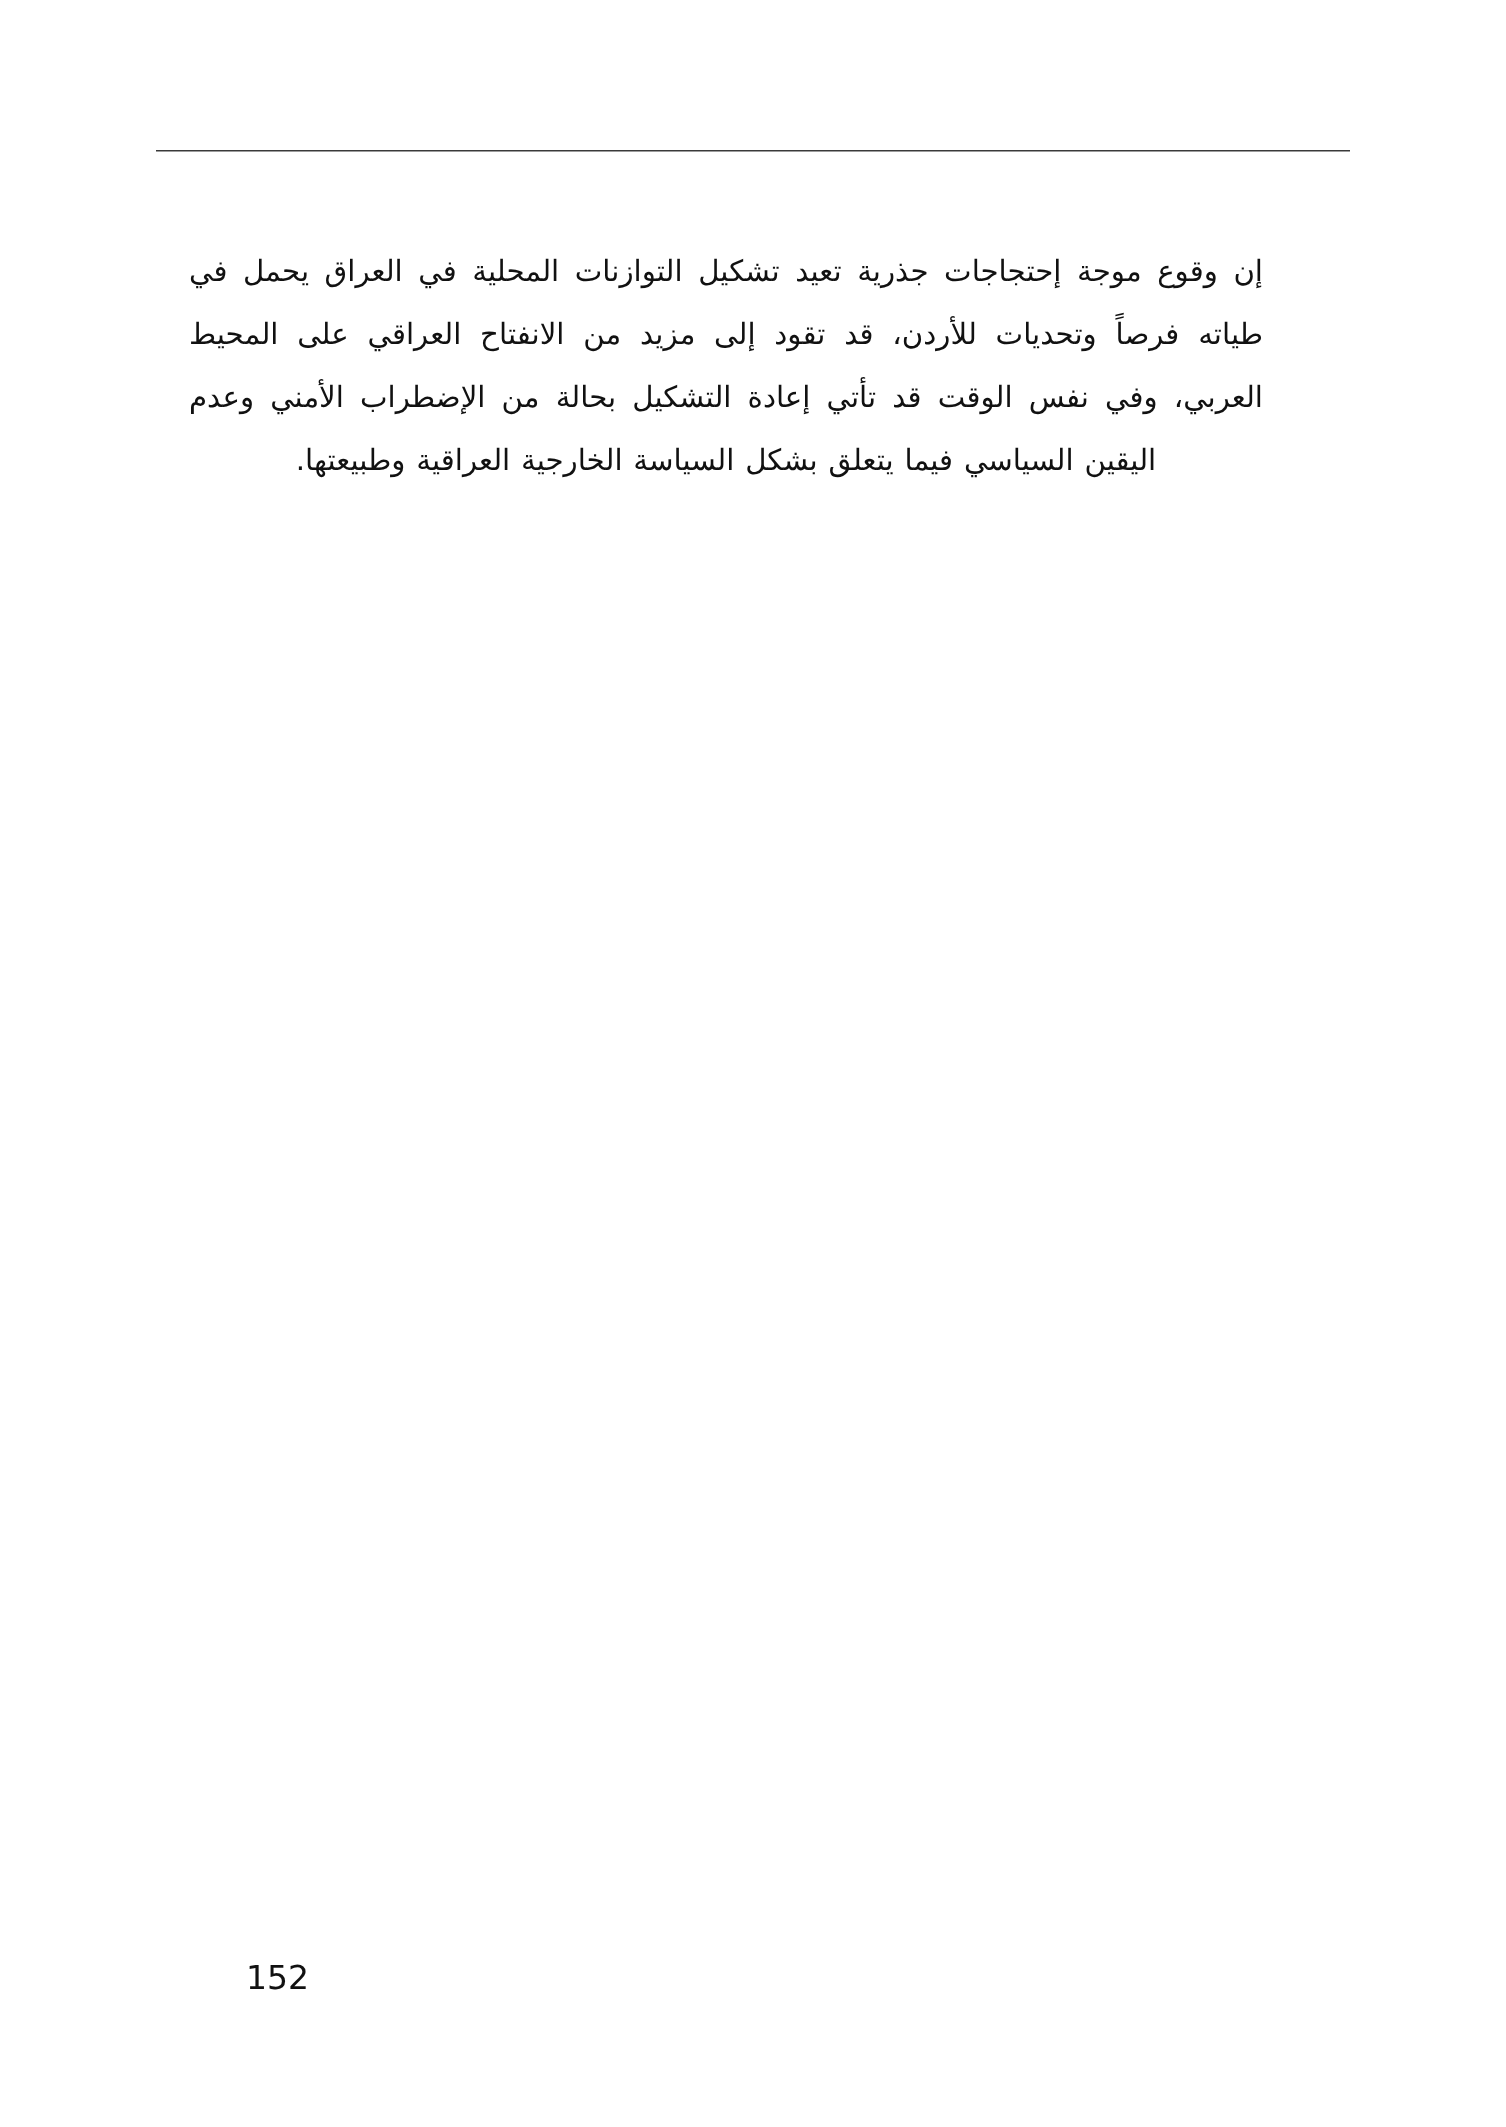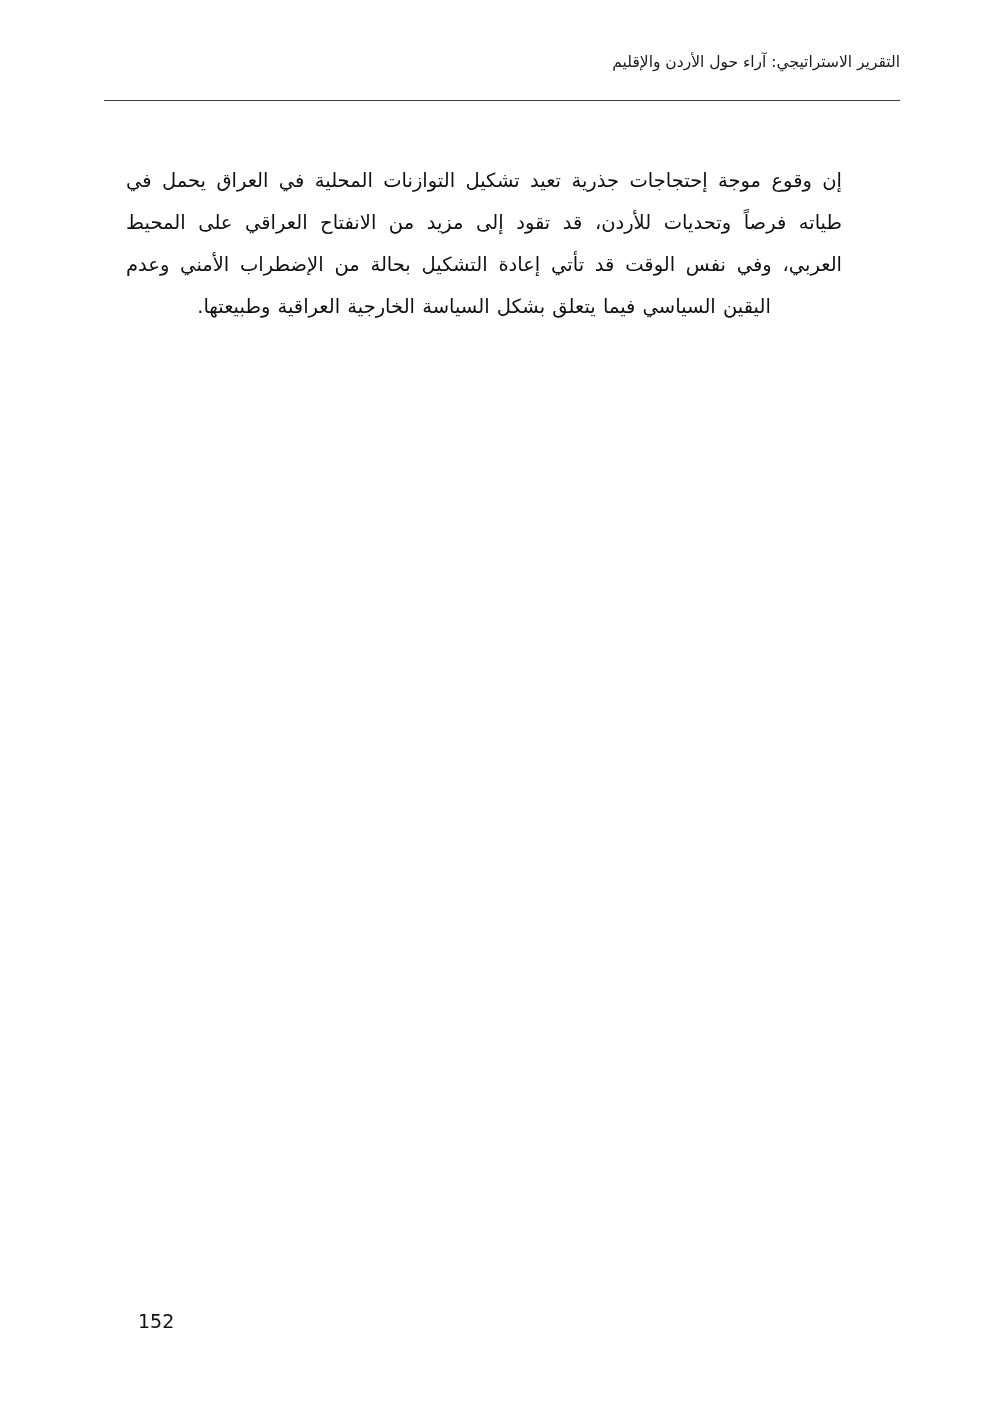--- a/index.html
+++ b/index.html
@@ -56,34 +56,33 @@
     line-height: 42px;
     color: #111111;
     font-family: "DejaVu Sans", sans-serif;
     letter-spacing: 0px;
     word-spacing: 1px;
     text-align: justify;
   }
   .folio {
     position: absolute;
     bottom: 86px;
-    left: 138px;
-    font-size: 19px;
+    left: 164px;
+    font-size: 22px;
     color: #111111;
     font-family: "DejaVu Sans", sans-serif;
     direction: ltr;
     margin-top: 29px;
   }
 </style>
 </head>
 <body>
 
 <div class="page">
 
-  <div class="running-head">التقرير الاستراتيجي: آراء حول الأردن والإقليم</div>
 
   <div class="head-rule"></div>
 
   <div class="body-block">
     <p class="body-par">إن وقوع موجة إحتجاجات جذرية تعيد تشكيل التوازنات المحلية في العراق يحمل في طياته فرصاً وتحديات للأردن، قد تقود إلى مزيد من الانفتاح العراقي على المحيط العربي، وفي نفس الوقت قد تأتي إعادة التشكيل بحالة من الإضطراب الأمني وعدم اليقين السياسي فيما يتعلق بشكل السياسة الخارجية العراقية وطبيعتها.</p>
   </div>
 
   <div class="folio">152</div>
 
 </div>

